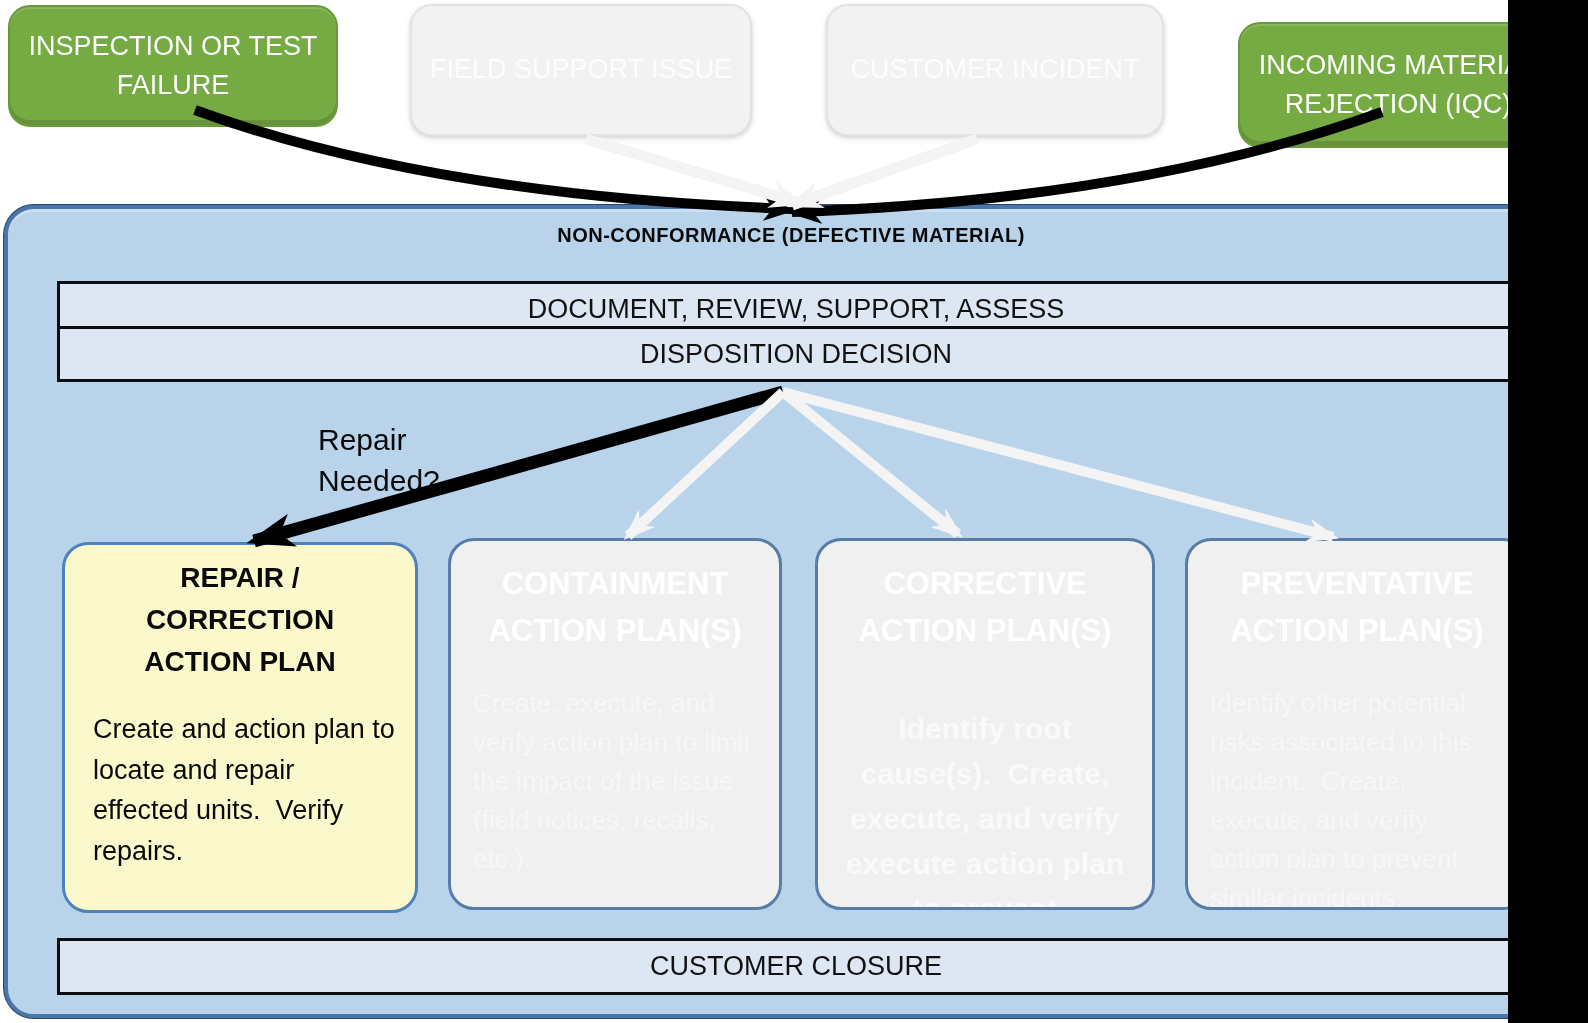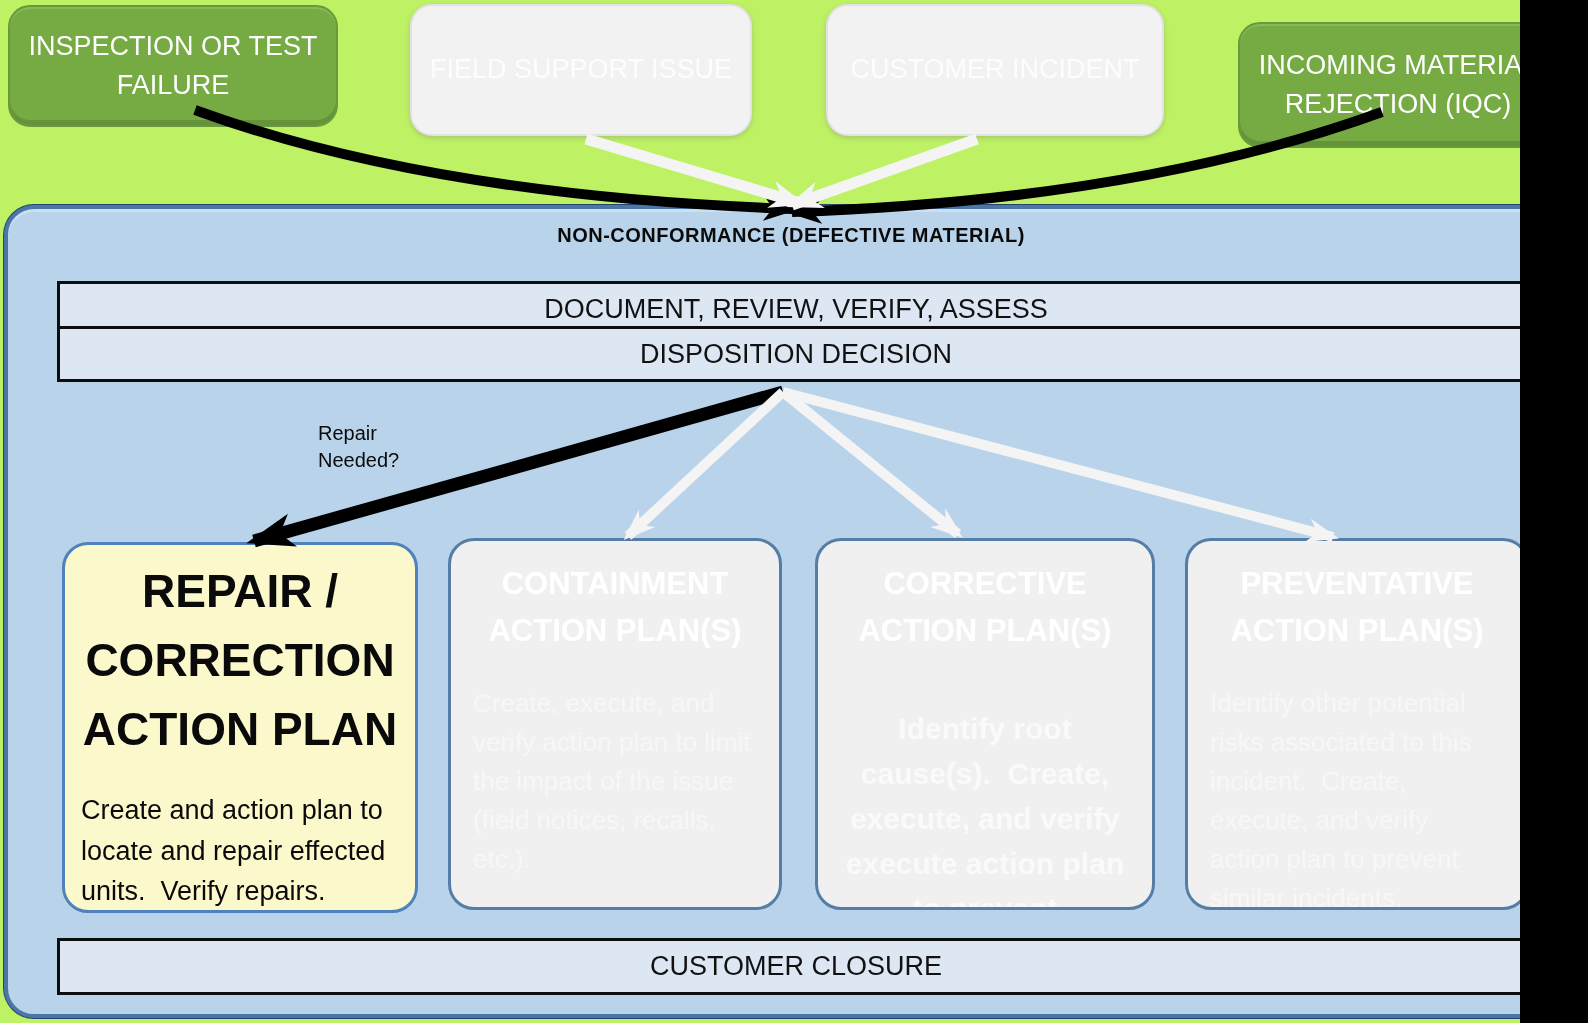--- a/index.html
+++ b/index.html
@@ -1,19 +1,18 @@
 <!DOCTYPE html>
 <html><head>
 <meta charset="utf-8">
 <style>
   html,body{margin:0;padding:0;background:#000;}
   #stage{
-    position:relative;width:1508px;height:1023px;background:#bef264;overflow:hidden;
+    position:relative;width:1508px;height:1023px;background:#ffffff;overflow:hidden;
     font-family:"Liberation Sans", sans-serif;
-    padding-left:12px;
   }
   
   .src{
     position:absolute;display:flex;align-items:center;justify-content:center;
     text-align:center;border-radius:22px;padding:6px 14px;box-sizing:border-box;
     font-size:27px;line-height:1.45;
   }
   .src.green{
     background:#76ab44;color:#ffffff;border:2px solid #679a38;
     box-shadow:inset 0 -5px 0 rgba(0,0,0,0.14), inset 0 2px 0 rgba(255,255,255,0.15);
@@ -42,35 +41,35 @@
     background:#dce7f3;border:3px solid #0d0d0d;
     display:flex;align-items:center;justify-content:center;
     font-size:27px;color:#111;
   }
   #bar-document{top:281px;}
   #bar-disposition{top:326px;}
   #bar-closure{top:938px;height:57px;}
 
   #repair-needed{
     position:absolute;left:318px;top:420px;width:120px;
-    font-size:20px;line-height:1.35;color:#0a0a0a;
+    font-size:30px;line-height:1.35;color:#0a0a0a;
   }
 
   
   .plan{
     position:absolute;box-sizing:border-box;border-radius:26px;overflow:hidden;
     border:3px solid #4f81bd;
   }
   .plan .title{
     text-align:center;font-weight:bold;white-space:pre-line;
   }
   .plan .body{white-space:pre-wrap;}
   #plan-repair{left:62px;top:542px;width:356px;height:371px;background:#fbf8cc;color:#000;}
-  #plan-repair .title{padding-top:12px;font-size:46px;line-height:1.5;color:#0a0a0a;}
-  #plan-repair .body{margin:26px 20px 0 16px;font-size:27px;line-height:1.5;color:#0a0a0a;}
+  #plan-repair .title{padding-top:12px;font-size:28px;line-height:1.5;color:#0a0a0a;}
+  #plan-repair .body{margin:26px 20px 0 28px;font-size:27px;line-height:1.5;color:#0a0a0a;}
 
   .plan.gray{background:#f0f0f0;border-color:#567da6;}
   .plan.gray .title{padding-top:20px;font-size:31px;line-height:1.5;color:#ffffff;}
   .plan.gray .body{margin:30px 22px 0 22px;font-size:26px;line-height:1.5;color:#f7f7f7;}
   #plan-containment{left:448px;top:538px;width:334px;height:372px;}
   #plan-corrective{left:815px;top:538px;width:340px;height:372px;}
   #plan-corrective .body{
     margin:52px 18px 0 18px;text-align:center;font-weight:bold;
     font-size:30px;line-height:1.5;color:#fafafa;
   }
@@ -94,21 +93,21 @@
     <span>CUSTOMER INCIDENT</span>
   </div>
   <div class="src green" id="src-incoming">
     <span>INCOMING MATERIAL REJECTION (IQC)</span>
   </div>
 
   <div id="container"></div>
   <div id="main-title">NON-CONFORMANCE (DEFECTIVE MATERIAL)</div>
 
   <div class="bar" id="bar-document">
-    <span>DOCUMENT, REVIEW, VERIFY, ASSESS</span>
+    <span>DOCUMENT, REVIEW, SUPPORT, ASSESS</span>
   </div>
   <div class="bar" id="bar-disposition">
     <span>DISPOSITION DECISION</span>
   </div>
 
   <div id="repair-needed">Repair Needed?</div>
 
   <div class="plan" id="plan-repair">
     <div class="title">REPAIR /
 CORRECTION

